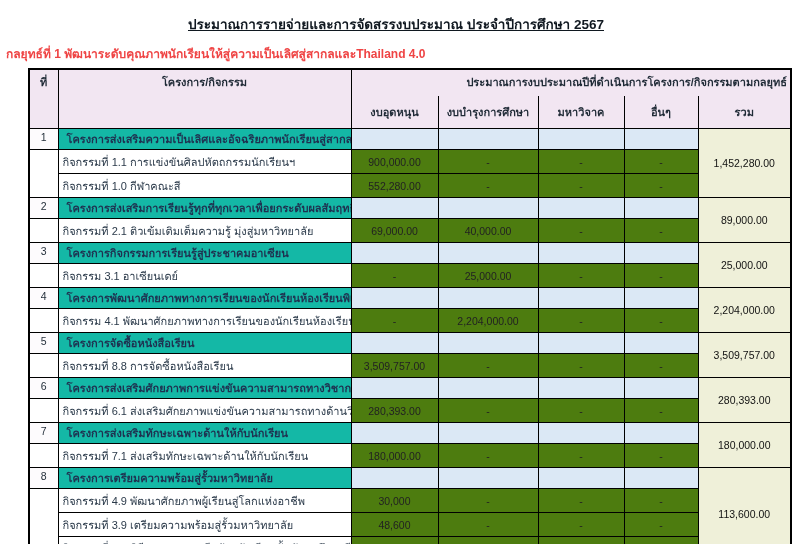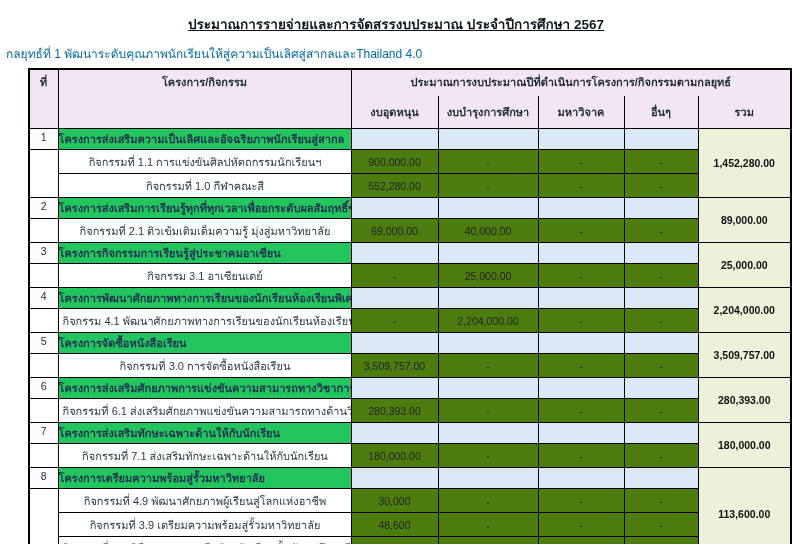--- a/index.html
+++ b/index.html
@@ -13,23 +13,23 @@
   .title {
     text-align: center;
     font-weight: bold;
     text-decoration: underline;
     font-size: 13.5px;
     padding-top: 13px;
     color: #101820;
   }
   .subtitle {
     font-size: 12px;
-    font-weight: normal;
+    font-weight: bold;
     margin: 9px 0 5px 6px;
-    color: #0369a1;
+    color: #ef4444;
   }
   table.budget {
     border-collapse: collapse;
     table-layout: fixed;
     margin-left: 28px;
     width: 762px;
     border: 2px solid #000;
   }
   th, td {
     border: 1px solid #000;
@@ -42,21 +42,21 @@
   
   thead th { background: #f2e6f2; }
   th.no-h, th.proj-h {
     vertical-align: top;
     padding-top: 3px;
     text-align: center;
     font-weight: bold;
   }
   th.group-h {
     border-bottom-style: hidden;
-    text-align: center;
+    text-align: right;
     vertical-align: top;
     padding-top: 3px;
     font-weight: bold;
     height: 22px;
     margin-top: 21px;
   }
   th.sub-th {
     border-top-style: hidden;
     text-align: center;
     vertical-align: middle;
@@ -68,46 +68,45 @@
   tr.activity-row { height: 24px; }
   td.no-cell {
     text-align: center;
     vertical-align: top;
     padding-top: 2px;
     background: #fdfbfd;
     font-size: 10.5px;
   }
   td.no-empty { background: #ffffff; }
   td.project-cell {
-    background: #22c55e;
+    background: #14b8a6;
     font-weight: bold;
     color: #1f3150;
     text-align: left;
-    padding-left: 0;
+    padding-left: 8px;
   }
   td.blank-blue { background: #dbe8f5; }
   td.activity-cell {
     background: #ffffff;
-    text-align: center;
+    text-align: left;
     padding-left: 4px;
     color: #2b3a4a;
   }
   td.num-cell {
     background: #4d7c0f;
     text-align: center;
     font-size: 10.5px;
     color: #222222;
   }
   td.total-cell {
     background: #eff0d9;
     text-align: center;
     vertical-align: middle;
     font-size: 10.5px;
     color: #111111;
-    font-weight: bold;
   }
 </style>
 </head>
 <body>
 
 <div class="title">ประมาณการรายจ่ายและการจัดสรรงบประมาณ ประจำปีการศึกษา 2567</div>
 <div class="subtitle">กลยุทธ์ที่ 1 พัฒนาระดับคุณภาพนักเรียนให้สู่ความเป็นเลิศสู่สากลและThailand 4.0</div>
 
 <table class="budget">
   <colgroup>
@@ -213,21 +212,21 @@
         <td class="no-cell">5</td>
         <td class="project-cell">โครงการจัดซื้อหนังสือเรียน</td>
         <td class="blank-blue"></td>
         <td class="blank-blue"></td>
         <td class="blank-blue"></td>
         <td class="blank-blue"></td>
         <td class="total-cell" rowspan="2">3,509,757.00</td>
       </tr>
       <tr class="activity-row">
         <td class="no-empty" rowspan="1"></td>
-        <td class="activity-cell">กิจกรรมที่ 3.0 การจัดซื้อหนังสือเรียน</td>
+        <td class="activity-cell">กิจกรรมที่ 8.8 การจัดซื้อหนังสือเรียน</td>
         <td class="num-cell">3,509,757.00</td>
         <td class="num-cell">-</td>
         <td class="num-cell">-</td>
         <td class="num-cell">-</td>
       </tr>
       <tr class="project-row">
         <td class="no-cell">6</td>
         <td class="project-cell">โครงการส่งเสริมศักยภาพการแข่งขันความสามารถทางวิชาการ</td>
         <td class="blank-blue"></td>
         <td class="blank-blue"></td>

